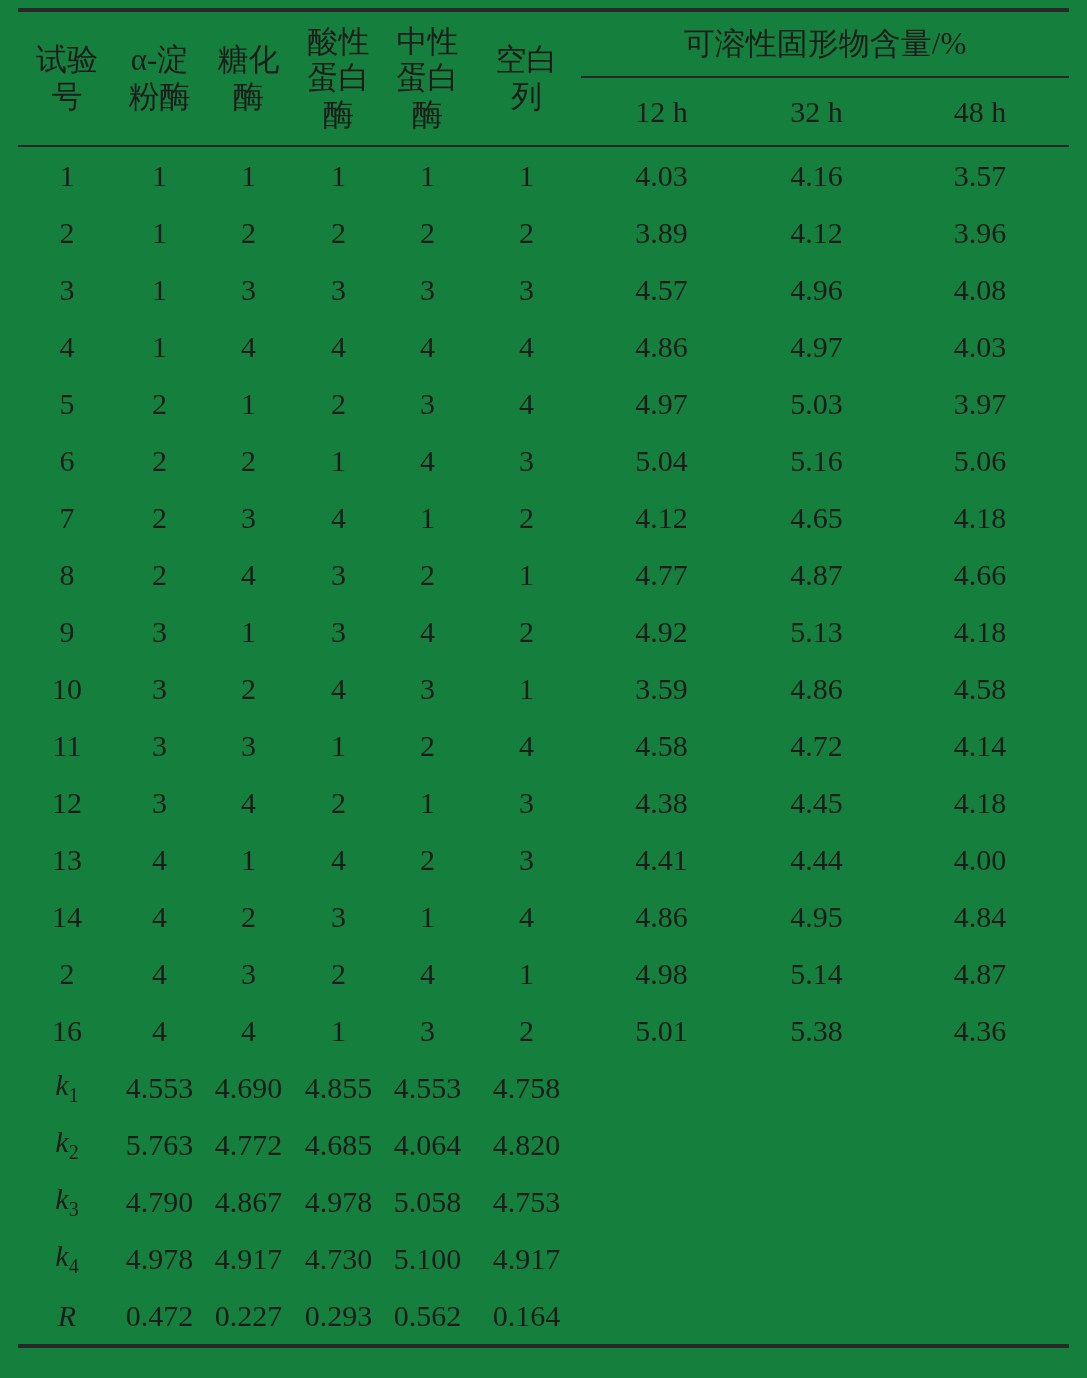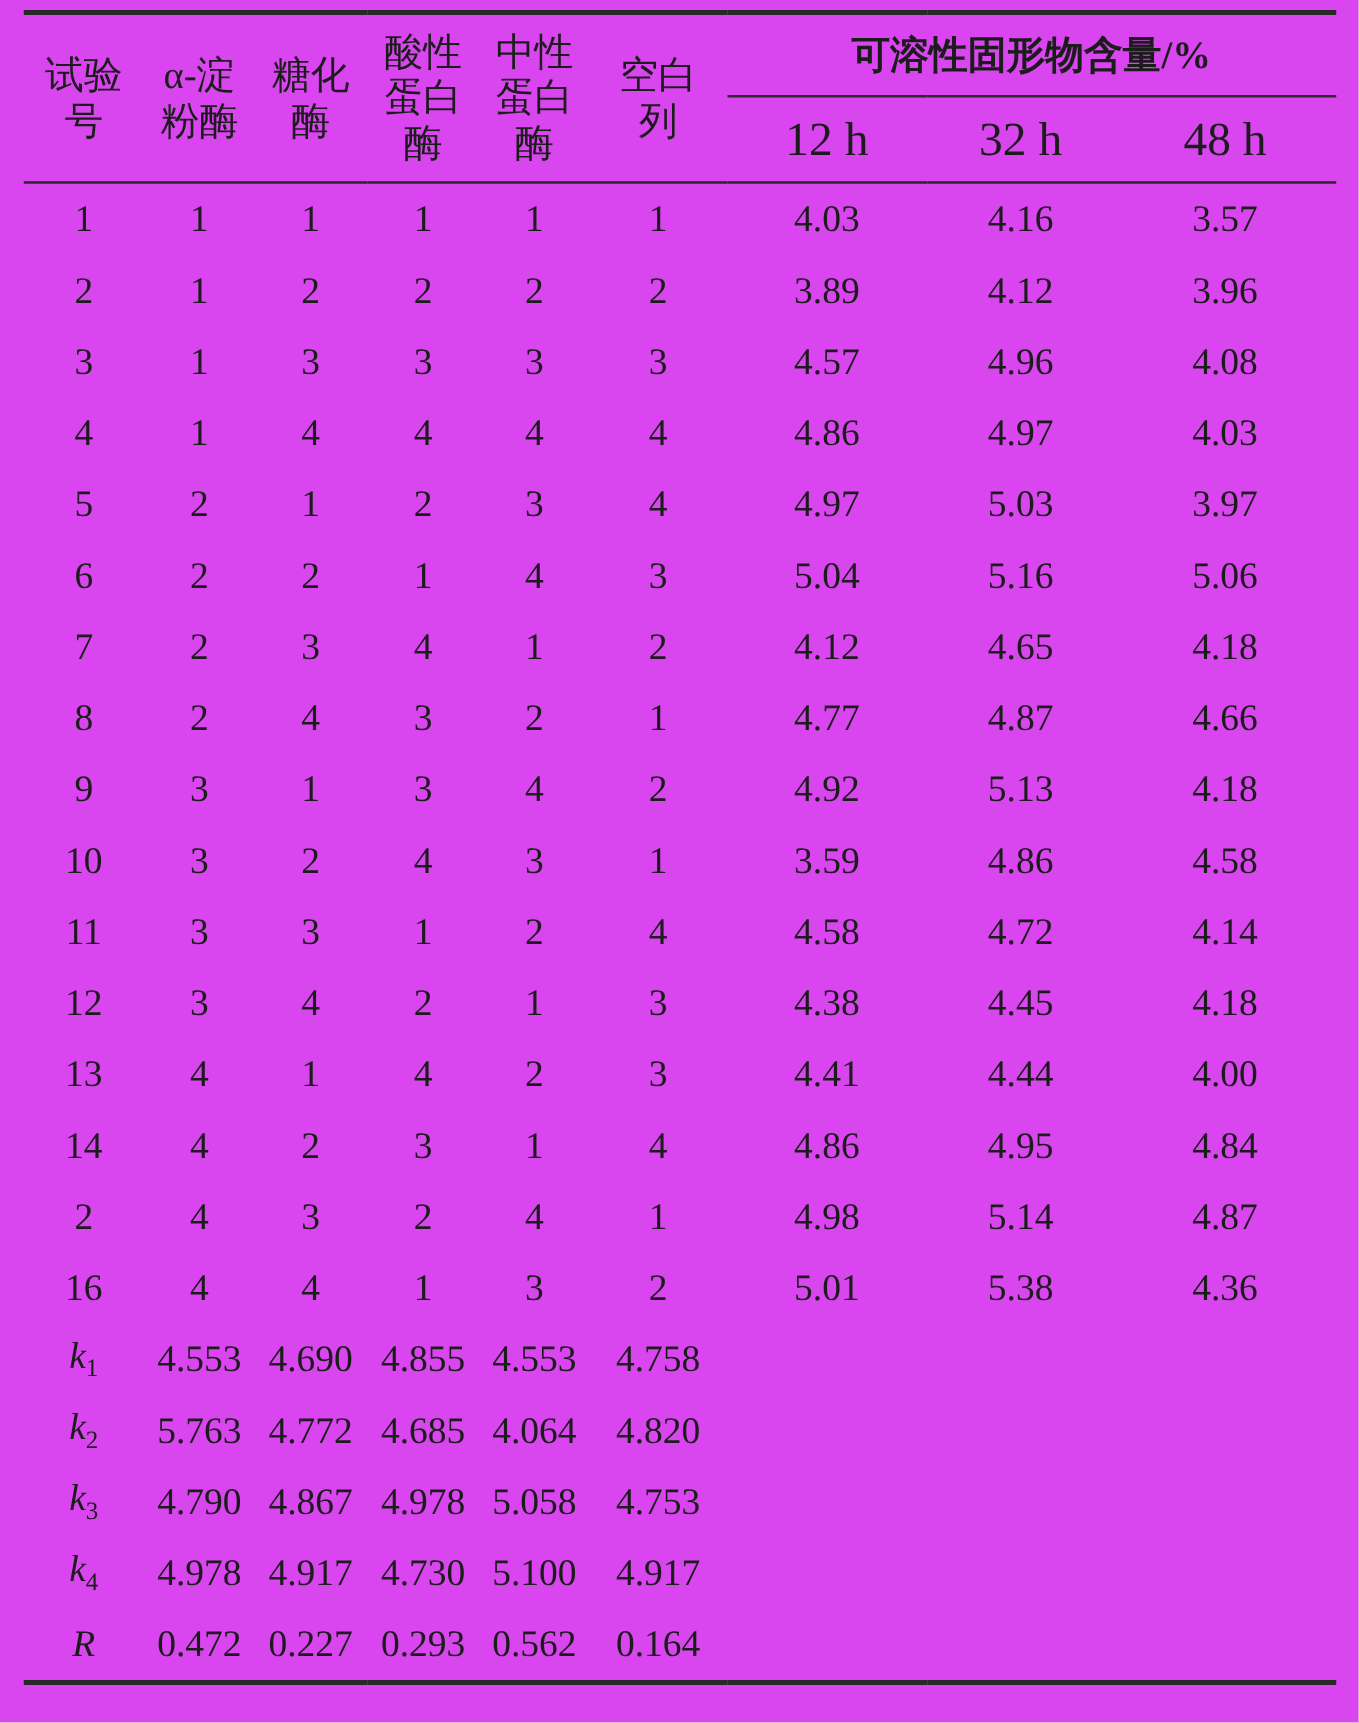--- a/index.html
+++ b/index.html
@@ -5,21 +5,21 @@
   html, body {
     margin: 0;
     padding: 0;
     background: #ffffff;
     font-family: "Liberation Serif", "DejaVu Serif", serif;
     color: #1c1c1c;
   }
   .page {
     width: 1087px;
     height: 1378px;
-    background: #d946ef;
+    background: #15803d;
     overflow: hidden;
   }
   table.otable {
     border-collapse: collapse;
     table-layout: fixed;
     width: 1050px;
     margin: 8px auto 0 auto;
     border-top: 4px solid #2a2728;
     border-bottom: 4px solid #2a2728;
   }
@@ -33,24 +33,23 @@
   th.factor-th {
     font-size: 31px;
     line-height: 1.18;
     white-space: pre-line;
     border-bottom: 2px solid #2a2728;
   }
   th.group-th {
     font-size: 31px;
     height: 64px;
     border-bottom: 2px solid #2a2728;
-    font-weight: bold;
   }
   th.sub-th {
-    font-size: 38px;
+    font-size: 30px;
     height: 67px;
     border-bottom: 2px solid #2a2728;
   }
   td.cell {
     font-size: 30px;
     height: 57px;
   }
   td.sum-label i {
     font-style: italic;
     font-family: "Liberation Serif", "DejaVu Serif", serif;

